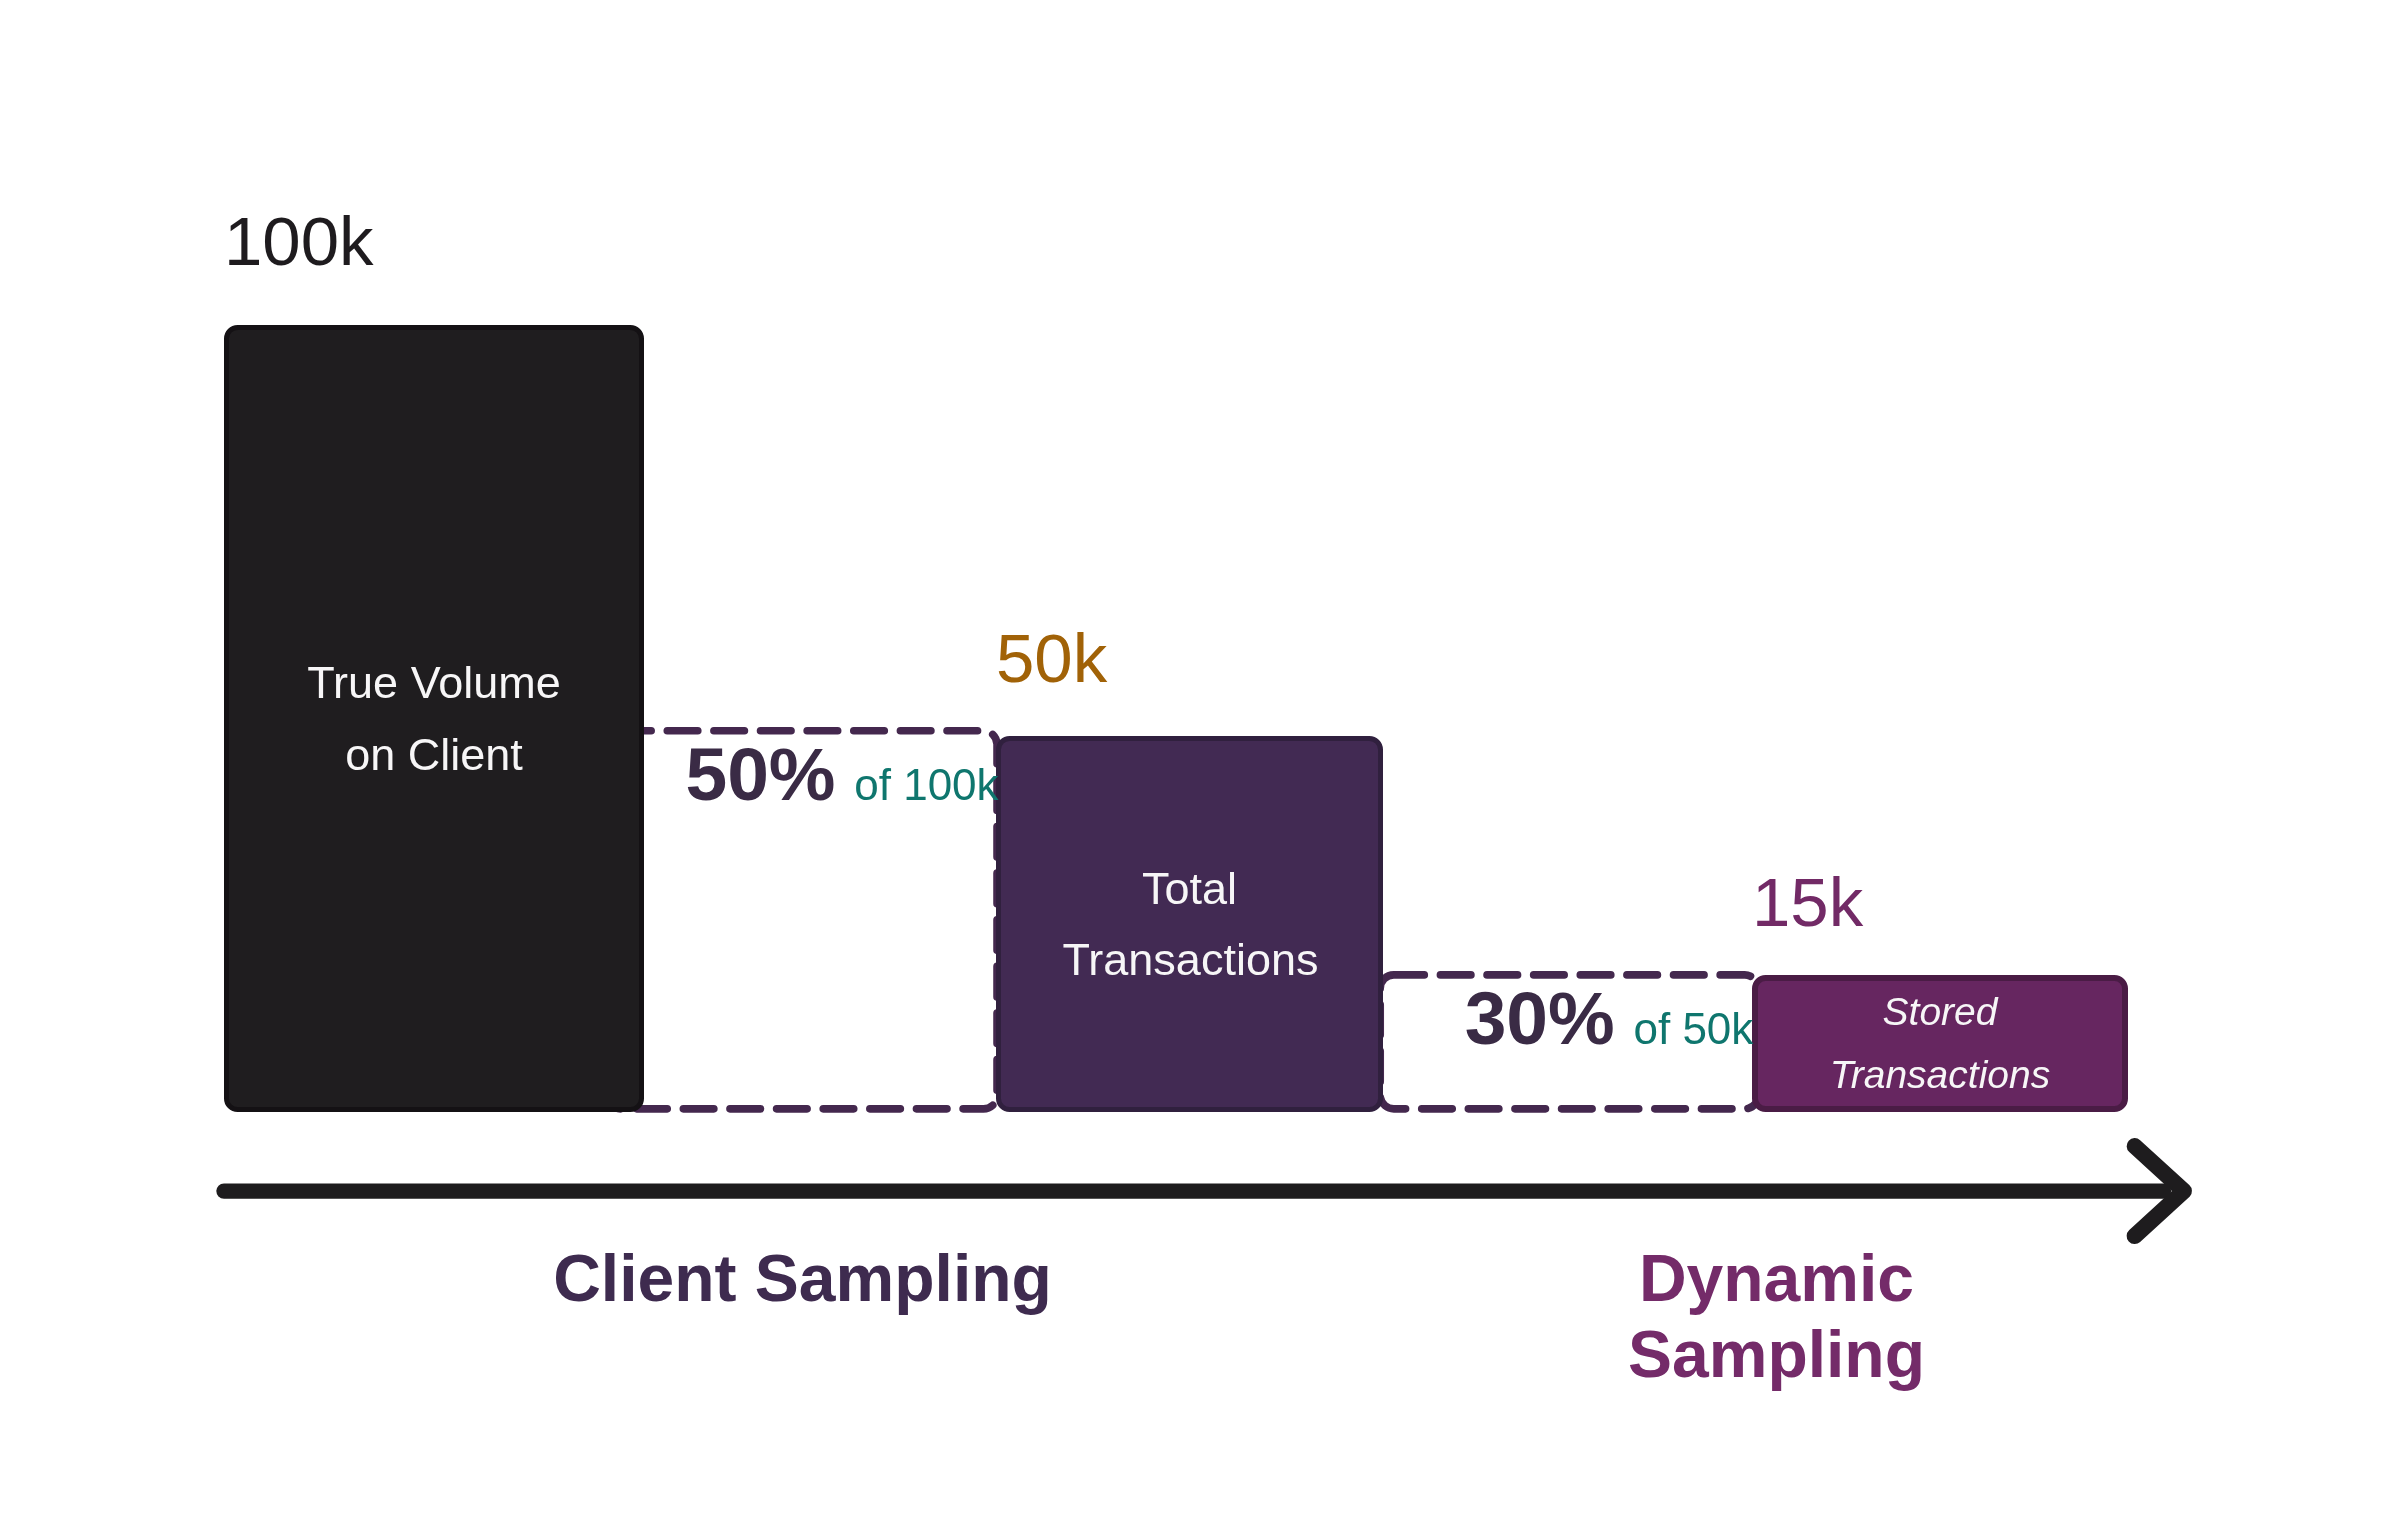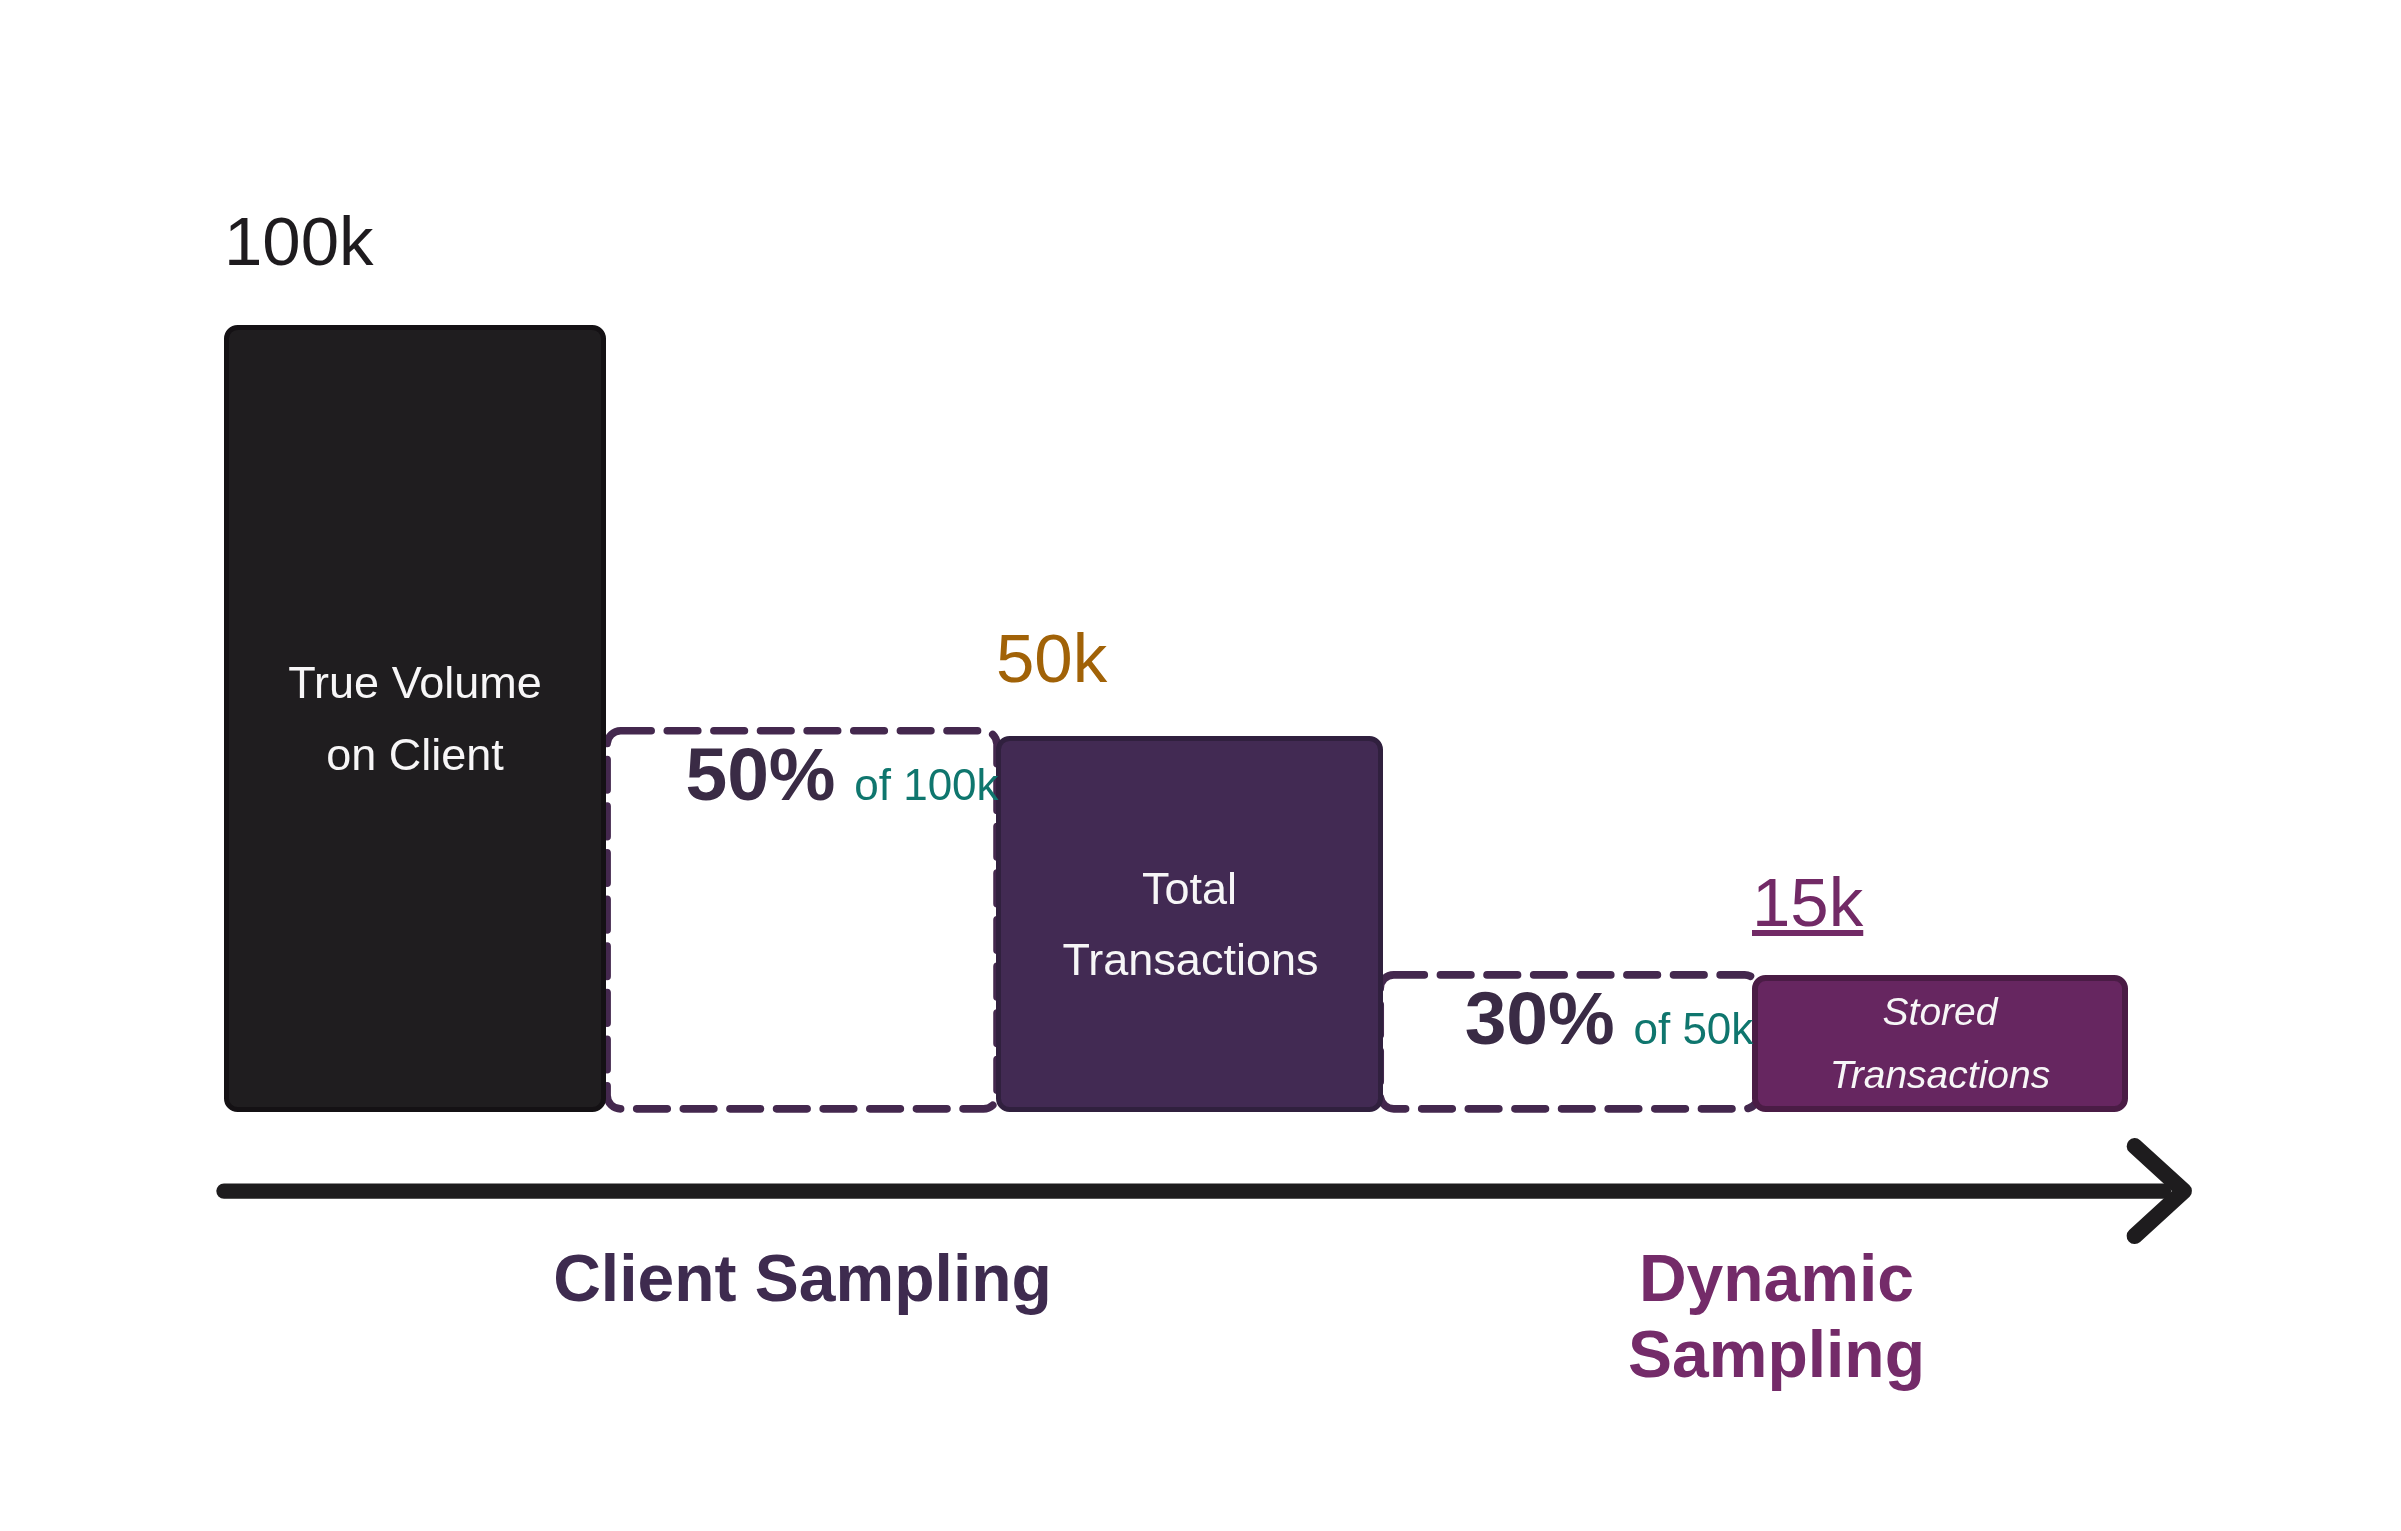--- a/index.html
+++ b/index.html
@@ -13,21 +13,21 @@
   
   .value-label{
     position:absolute;
     text-align:left;
     font-size:69px;
     font-weight:500;
     letter-spacing:0px;
   }
   .v-dark{color:#1e1b1e;}
   .v-purple{color:#a16207;}
-  .v-magenta{color:#722a66;text-decoration:underline;}
+  .v-magenta{color:#722a66;}
   
   .bar{
     position:absolute;
     box-sizing:border-box;
     border-radius:13.6px;
     display:flex;
     align-items:center;
     justify-content:center;
     z-index:2;
   }
@@ -91,21 +91,21 @@
 
   <svg class="layer arrow-layer" width="2401" height="1531" viewBox="0 0 2832 1806">
     <g>
       <line x1="264" y1="1405" x2="2552" y2="1405" stroke="#1e1c1e" stroke-width="18" stroke-linecap="round"></line>
       <path d="M 2518 1352 L 2576 1405 L 2518 1458" fill="none" stroke="#1e1c1e" stroke-width="19" stroke-linecap="round" stroke-linejoin="round"></path>
     </g>
   </svg>
 
   <div class="value-label v-dark" style="left:224px;top:202px;width:382px;">100k</div>
 
-  <div class="bar bar-black" style="left:224px;top:325px;width:382px;height:787px;">
+  <div class="bar bar-black" style="left:224px;top:325px;width:420px;height:787px;">
     <div class="bar-text w340">True Volume on Client</div>
   </div>
 
   <div class="rate-box" style="left:607px;top:731px;width:390px;height:378px;">
     <span class="rate-pct">50%</span>
     <span class="rate-of">of 100k</span>
   </div>
 
   <div class="value-label v-purple" style="left:996px;top:619px;width:387px;">50k</div>
 

